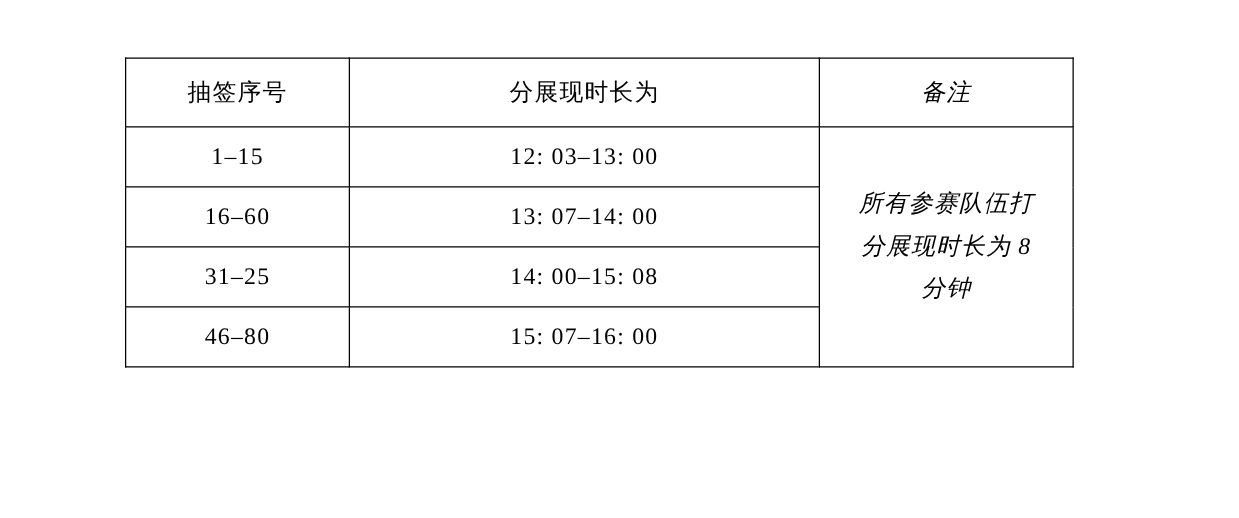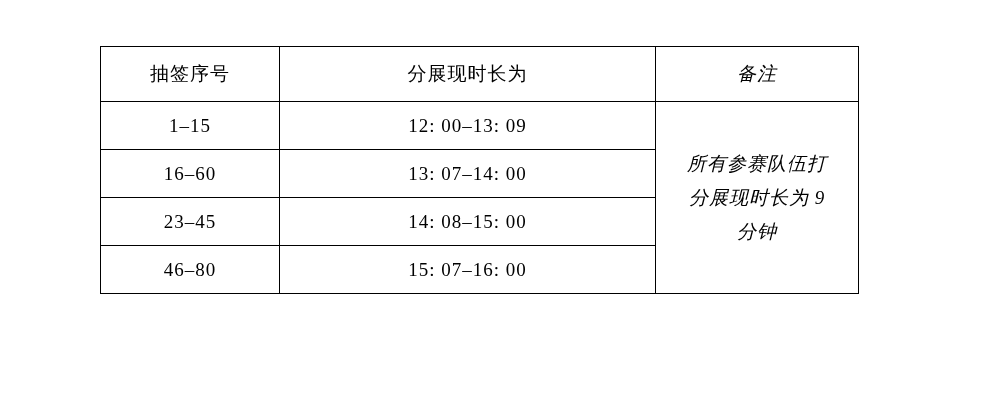--- a/index.html
+++ b/index.html
@@ -79,34 +79,34 @@
   <div class="table-wrap">
     <table class="schedule">
       <tbody>
         <tr class="header-row">
           <td class="col-a">抽签序号</td>
           <td class="col-b">分展现时长为</td>
           <td class="col-c">备注</td>
         </tr>
         <tr class="data-row">
           <td class="col-a">1–15</td>
-          <td class="col-b">12: 00–13: 09</td>
+          <td class="col-b">12: 03–13: 00</td>
           <td class="col-c note-cell" rowspan="4">
             <span class="note-line">所有参赛队伍打</span>
-            <span class="note-line">分展现时长为 9</span>
+            <span class="note-line">分展现时长为 8</span>
             <span class="note-line">分钟</span>
           </td>
         </tr>
         <tr class="data-row">
           <td class="col-a">16–60</td>
           <td class="col-b">13: 07–14: 00</td>
         </tr>
         <tr class="data-row">
-          <td class="col-a">23–45</td>
-          <td class="col-b">14: 08–15: 00</td>
+          <td class="col-a">31–25</td>
+          <td class="col-b">14: 00–15: 08</td>
         </tr>
         <tr class="data-row">
           <td class="col-a">46–80</td>
           <td class="col-b">15: 07–16: 00</td>
         </tr>
       </tbody>
     </table>
   </div>
 
 

